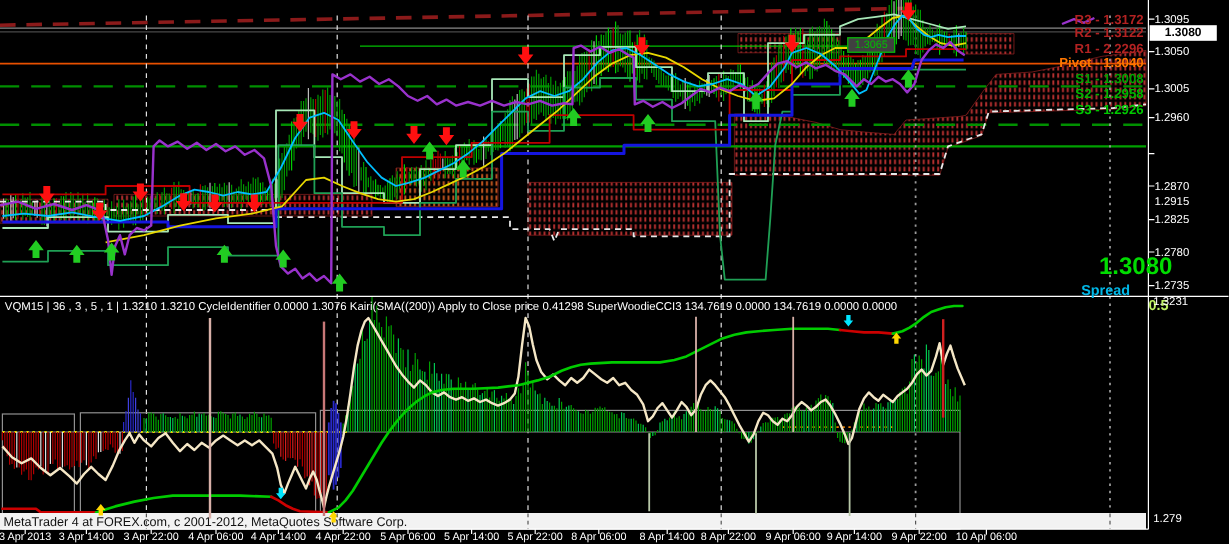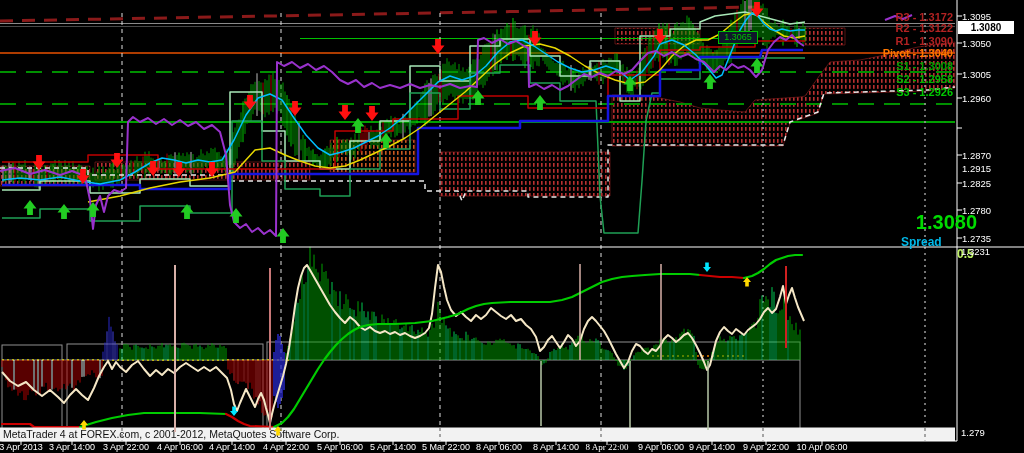--- a/index.html
+++ b/index.html
@@ -14,21 +14,21 @@
   .ptick{position:absolute;left:962px;color:#fff;font-size:9.5px;}
   .ttick{position:absolute;top:442px;color:#fff;font-size:9px;transform:translateX(-50%);}
   .pbox{left:958px;top:21px;width:56px;height:13px;background:#fff;color:#000;
         font-size:10px;font-weight:bold;text-align:center;line-height:13px;}
   .bigprice{right:47px;top:211px;color:#00DC00;font-size:20px;font-weight:bold;}
   .spread-l{left:901px;top:235px;color:#00B8E8;font-size:12px;font-weight:bold;}
   .spread-v{left:957px;top:247px;color:#bef264;font-size:12px;font-weight:bold;}
   .s-top{left:961px;top:246px;color:#fff;font-size:9.5px;}
   .s-bot{left:961px;top:427px;color:#fff;font-size:9.5px;}
   .tag{left:706px;top:31px;width:38px;height:11px;border:1px solid #00C000;color:#00C000;
-       background:#0f172a;font-size:9px;text-align:center;line-height:11px;margin-left:12px;}
+       background:#404040;font-size:9px;text-align:center;line-height:11px;}
 </style>
 </head>
 <body>
 
 <div class="screen">
 
   <svg id="plot" width="1024" height="453" viewBox="0 0 1024 453">
     <defs>
       <pattern id="hred" width="4" height="6" patternUnits="userSpaceOnUse">
         <rect x="1" y="1" width="1.6" height="3.8" fill="#B83030"></rect>
@@ -964,21 +964,21 @@
         <line x1="712" y1="441" x2="712" y2="445" stroke="#fff" stroke-width="1"></line>
         <line x1="766" y1="441" x2="766" y2="445" stroke="#fff" stroke-width="1"></line>
         <line x1="822" y1="441" x2="822" y2="445" stroke="#fff" stroke-width="1"></line>
       </g>
   </svg>
 
 
   <div id="pivots">
       <div class="pivot" style="top: 11px; color: rgb(178, 34, 34); padding-left: 45px;">R3 - 1.3172</div>
       <div class="pivot" style="top: 22px; color: rgb(178, 34, 34);">R2 - 1.3122</div>
-      <div class="pivot" style="top: 35px; color: rgb(178, 34, 34);">R1 - 1.3090</div>
+      <div class="pivot" style="top: 35px; color: rgb(178, 34, 34);">R1 - 2.2296</div>
       <div class="pivot" style="top: 47px; color: rgb(255, 119, 0);">Pivot - 1.3040</div>
       <div class="pivot" style="top: 60px; color: rgb(0, 160, 0);">S1 - 1.3008</div>
       <div class="pivot" style="top: 73px; color: rgb(0, 180, 0);">S2 - 1.2958</div>
       <div class="pivot" style="top: 86px; color: rgb(0, 200, 0);">S3 - 1.2926</div>
     </div>
 
   <div class="ovl tag">1.3065</div>
 
   <div class="ovl bigprice">1.3080</div>
   <div class="ovl spread-l">Spread</div>
@@ -990,34 +990,35 @@
       <div class="ptick" style="top: 69px;">1.3005</div>
       <div class="ptick" style="top: 93px;">1.2960</div>
       <div class="ptick" style="top: 123px; margin-top: 40px;">1.2915</div>
       <div class="ptick" style="top: 150px;">1.2870</div>
       <div class="ptick" style="top: 178px;">1.2825</div>
       <div class="ptick" style="top: 205px;">1.2780</div>
       <div class="ptick" style="top: 233px;">1.2735</div>
     </div>
   <div class="ovl pbox">1.3080</div>
 
+  <div class="ovl indlabel">VQM15 |  36 , 3 , 5 , 1  |  1.3210 1.3210   CycleIdentifier 0.0000 1.3076   Kairi(SMA((200)) Apply to Close price 0.41298   SuperWoodieCCI3 134.7619 0.0000 134.7619 0.0000 0.0000</div>
   <div class="ovl s-top">1.3231</div>
   <div class="ovl s-bot">1.279</div>
 
   <div id="taxis">
       <div class="ttick" style="left: 21px;">3 Apr 2013</div>
       <div class="ttick" style="left: 72px;">3 Apr 14:00</div>
       <div class="ttick" style="left: 126px;">3 Apr 22:00</div>
       <div class="ttick" style="left: 180px;">4 Apr 06:00</div>
       <div class="ttick" style="left: 232px;">4 Apr 14:00</div>
       <div class="ttick" style="left: 286px;">4 Apr 22:00</div>
       <div class="ttick" style="left: 340px;">5 Apr 06:00</div>
       <div class="ttick" style="left: 393px;">5 Apr 14:00</div>
-      <div class="ttick" style="left: 446px;">5 Mar 22:00</div>
+      <div class="ttick" style="left: 446px;">5 Apr 22:00</div>
       <div class="ttick" style="left: 499px;">8 Apr 06:00</div>
       <div class="ttick" style="left: 556px;">8 Apr 14:00</div>
-      <div class="ttick" style="left: 607px; font-family: Liberation Serif, serif;">8 Apr 22:00</div>
+      <div class="ttick" style="left: 607px;">8 Apr 22:00</div>
       <div class="ttick" style="left: 661px;">9 Apr 06:00</div>
       <div class="ttick" style="left: 712px;">9 Apr 14:00</div>
       <div class="ttick" style="left: 766px;">9 Apr 22:00</div>
       <div class="ttick" style="left: 822px;">10 Apr 06:00</div>
     </div>
 </div>
 
 </body></html>

